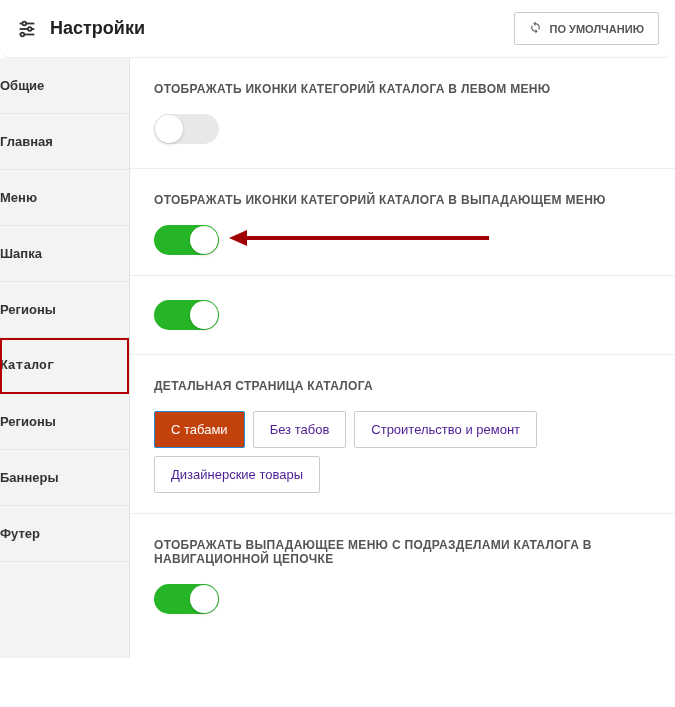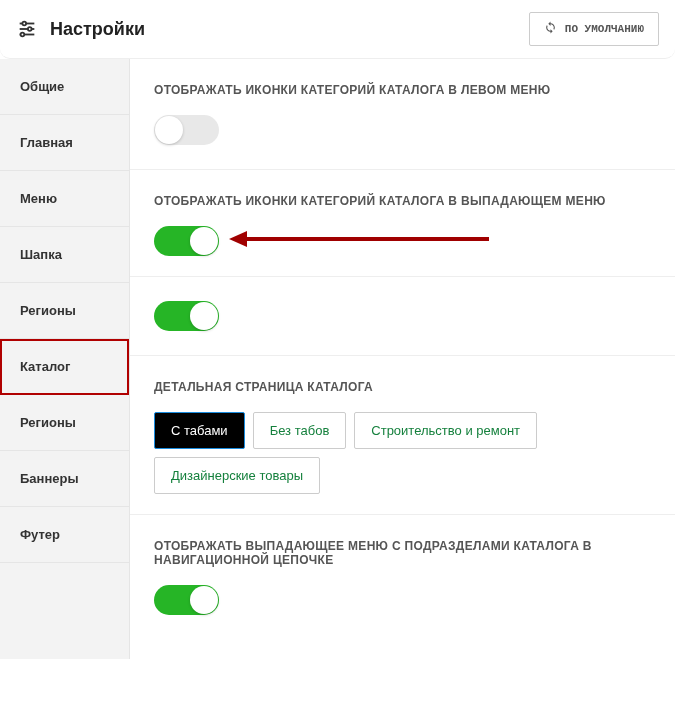--- a/index.html
+++ b/index.html
@@ -33,41 +33,41 @@
       align-items: center;
       gap: 8px;
       border: 1px solid #ccc;
       background: #fff;
       padding: 8px 14px;
       font-size: 11px;
       font-weight: 600;
       color: #555;
       cursor: pointer;
       border-radius: 2px;
-      font-family: Liberation Mono, monospace;
     }
     .layout {
       display: flex;
     }
     .sidebar {
       width: 130px;
       background: #f3f3f3;
       border-right: 1px solid #e5e5e5;
     }
     .sidebar-item {
-      padding: 20px 20px;
+      padding: 20px 0;
       font-size: 13px;
       font-weight: 700;
       color: #333;
       cursor: pointer;
       border-bottom: 1px solid #e5e5e5;
     }
     .sidebar-item.active {
       outline: 2px solid #b00000;
       outline-offset: -2px;
+      font-family: Liberation Mono, monospace;
     }
     .main {
       flex: 1;
       padding: 0 0 20px 0;
     }
     .section {
       padding: 24px 36px 20px 24px;
       border-bottom: 1px solid #eee;
     }
     .section-title {
@@ -111,26 +111,26 @@
     .btn-group {
       display: flex;
       flex-wrap: wrap;
       gap: 8px;
     }
     .option-btn {
       border: 1px solid #ccc;
       background: #fff;
       padding: 10px 16px;
       font-size: 13px;
-      color: #15803d;
+      color: #4c1d95;
       cursor: pointer;
       border-radius: 2px;
     }
     .option-btn.active {
-      background: #000000;
+      background: #c2410c;
       color: #fff;
       border-color: #1a8cde;
     }
   </style>
 </head>
 <body>
 
 <div class="header">
   <div class="header-left">
     <span class="settings-icon">

